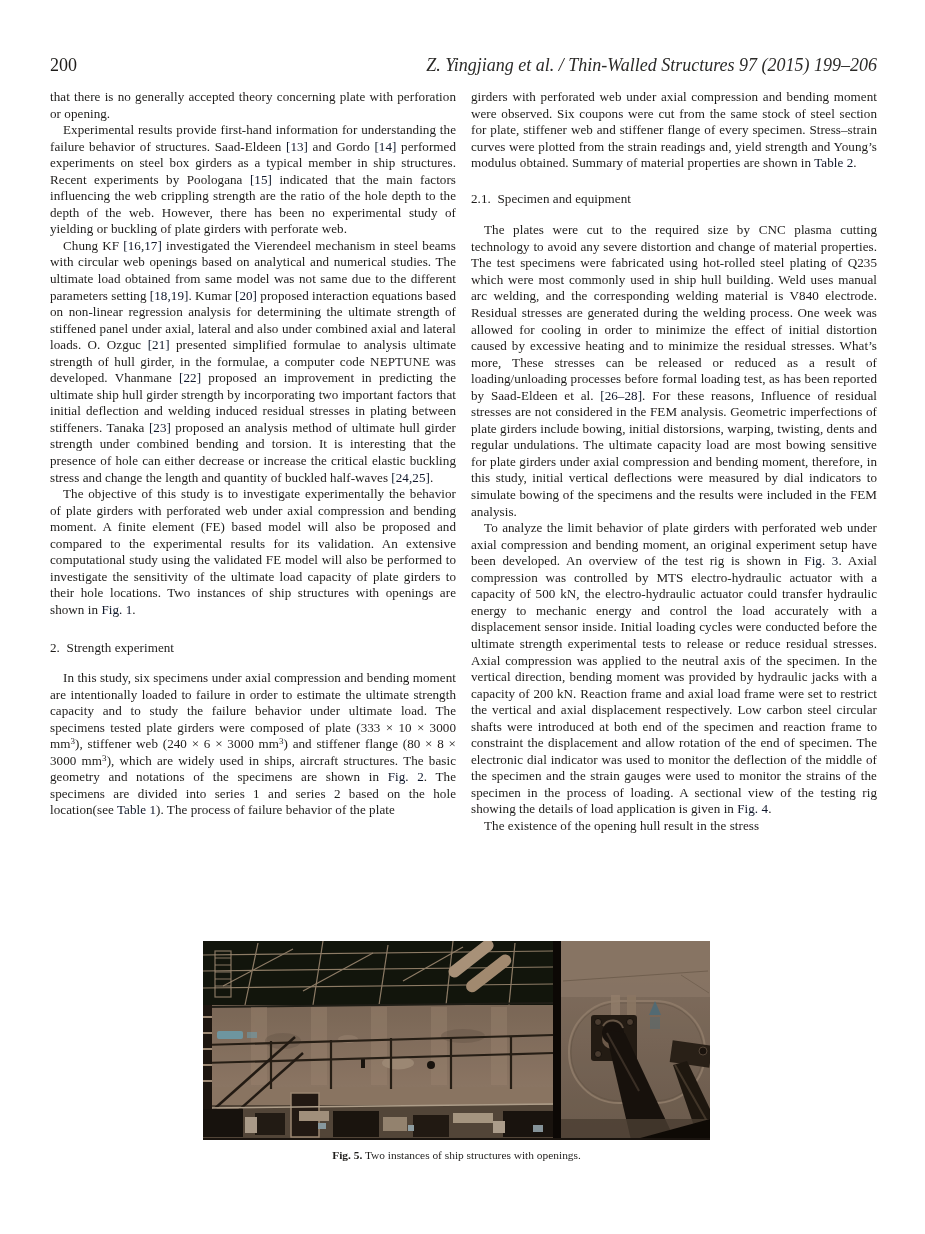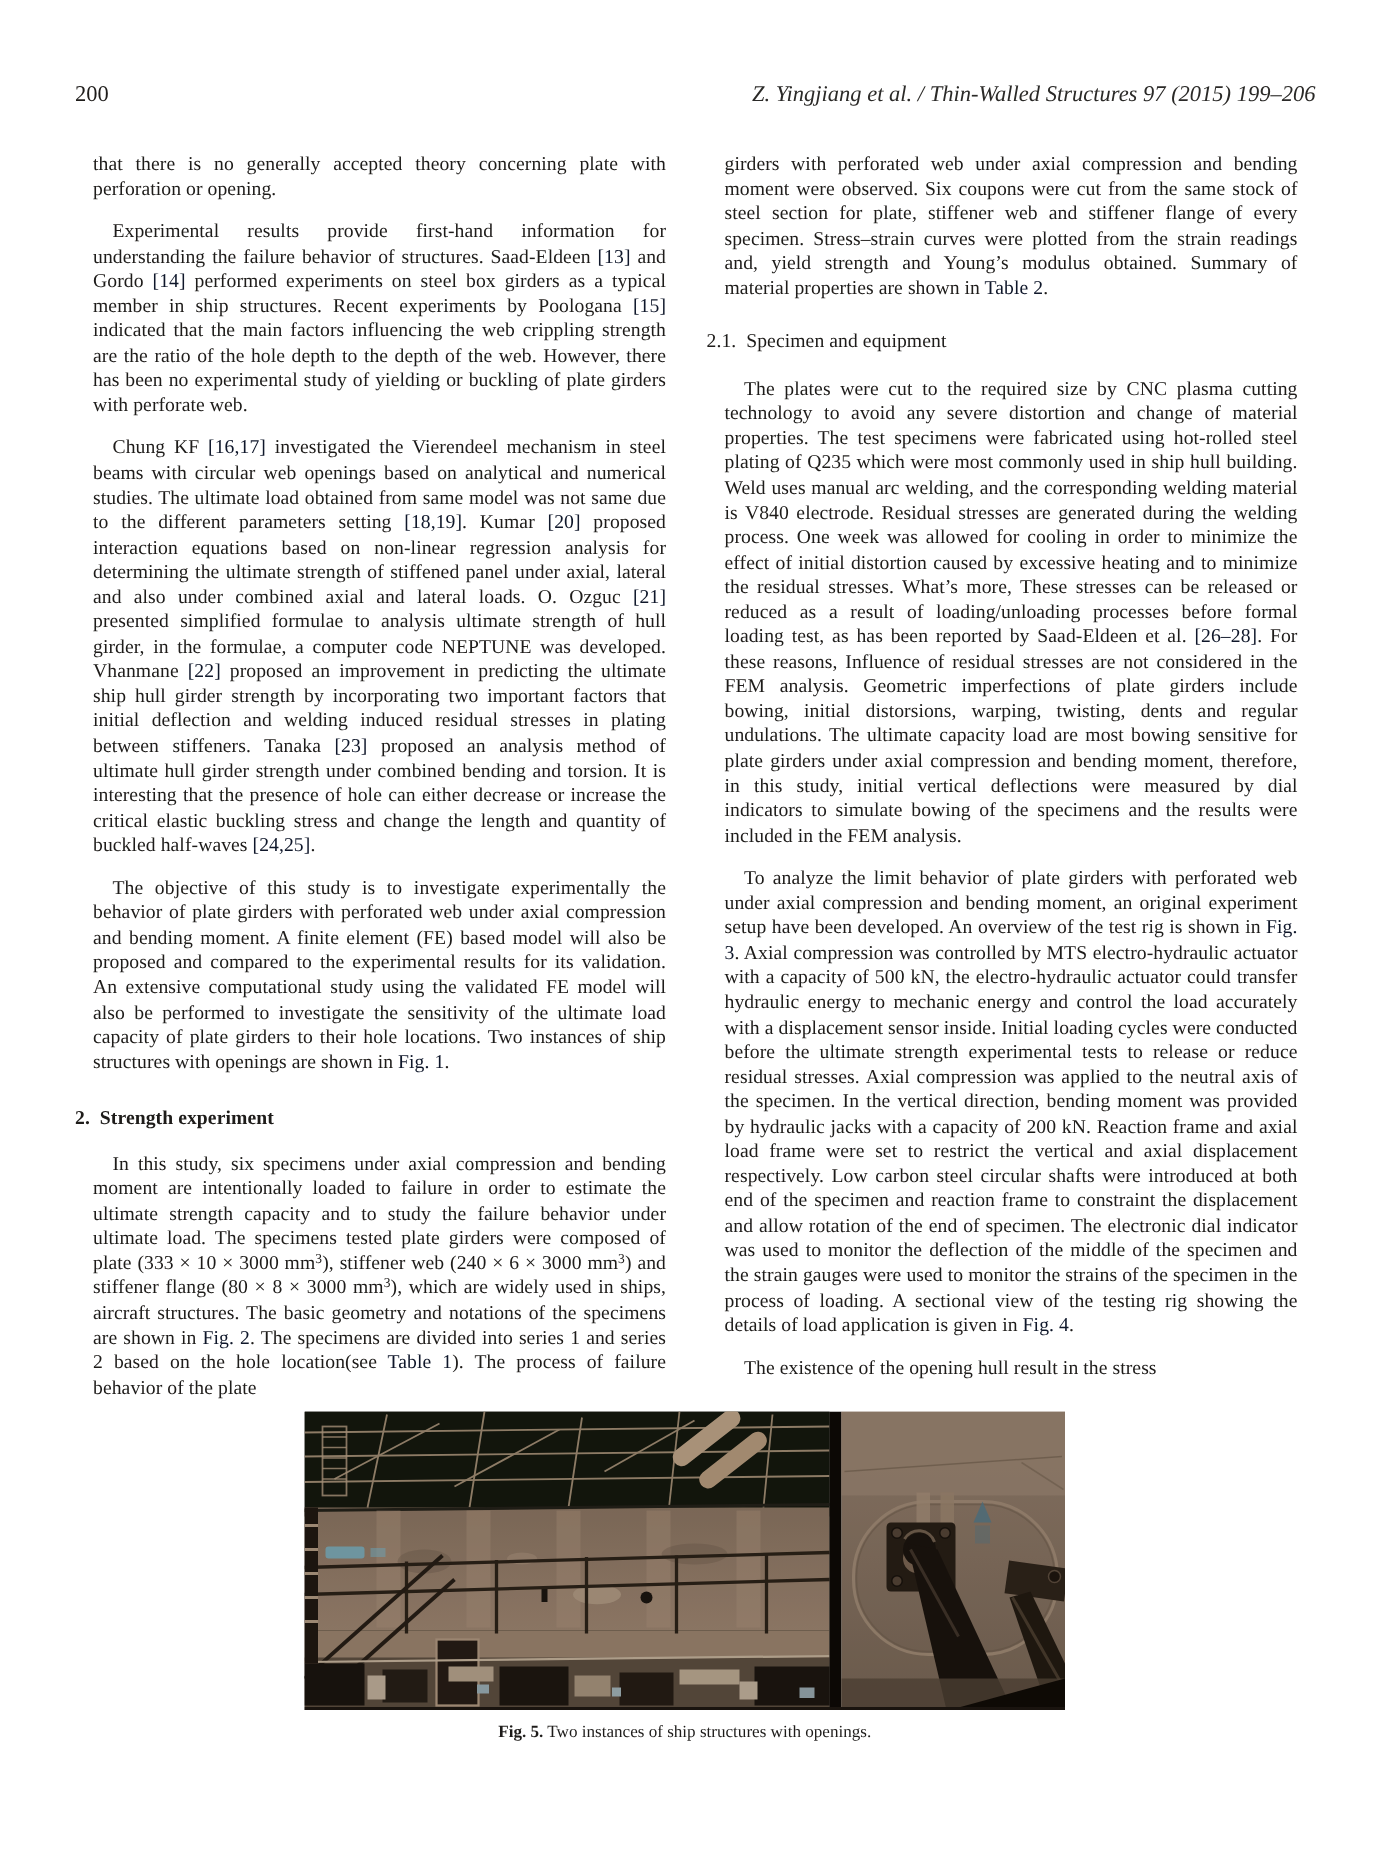--- a/index.html
+++ b/index.html
@@ -1,28 +1,28 @@
 <!DOCTYPE html>
 <html lang="en"><head>
 <meta charset="utf-8">
 <style>
   html,body{margin:0;padding:0}
   body{width:925px;height:1234px;background:#ffffff;color:#1e1c1a;
        font-family:"Liberation Serif",serif;}
   .page{position:relative;width:925px;height:1234px;overflow:hidden;background:#fff}
-  .running-head{position:absolute;top:55px;left:50px;width:827px;font-size:15px}
+  .running-head{position:absolute;top:55px;left:50px;width:827px;font-size:18px}
   .page-num{position:absolute;left:0;top:0}
   .head-title{display:block;text-align:right;font-style:italic;color:#2b2a28}
   .col{position:absolute;top:89px;width:406px;font-size:13.1px;line-height:16.55px;
        text-align:justify;letter-spacing:0.05px}
   .col-left{left:50px}
   .col-right{left:471px}
-  .col p{margin:12px;padding:0}
+  .col p{margin:0;padding:0}
   .col p.indent{text-indent:13px}
-  .col h2{font-size:13.1px;font-weight:700;margin:21px 0 14px 0;text-align:left}
+  .col h2{font-size:13.1px;font-weight:400;margin:21px 0 14px 0;text-align:left}
   .col h3{font-size:13.1px;font-weight:400;margin:19px 0 15px 0;text-align:left}
   .cite{color:#0f172a}
   sup{font-size:9px;line-height:0;vertical-align:baseline;position:relative;top:-0.45em}
   .figure{position:absolute;left:203px;top:941px;width:507px}
   .fig-art{display:block;width:507px;height:199px}
   .fig-caption{margin-top:9px;text-align:center;font-size:11.4px;color:#1e1c1a}
   .fig-caption .lbl{font-weight:700}
 </style>
 </head>
 <body>

